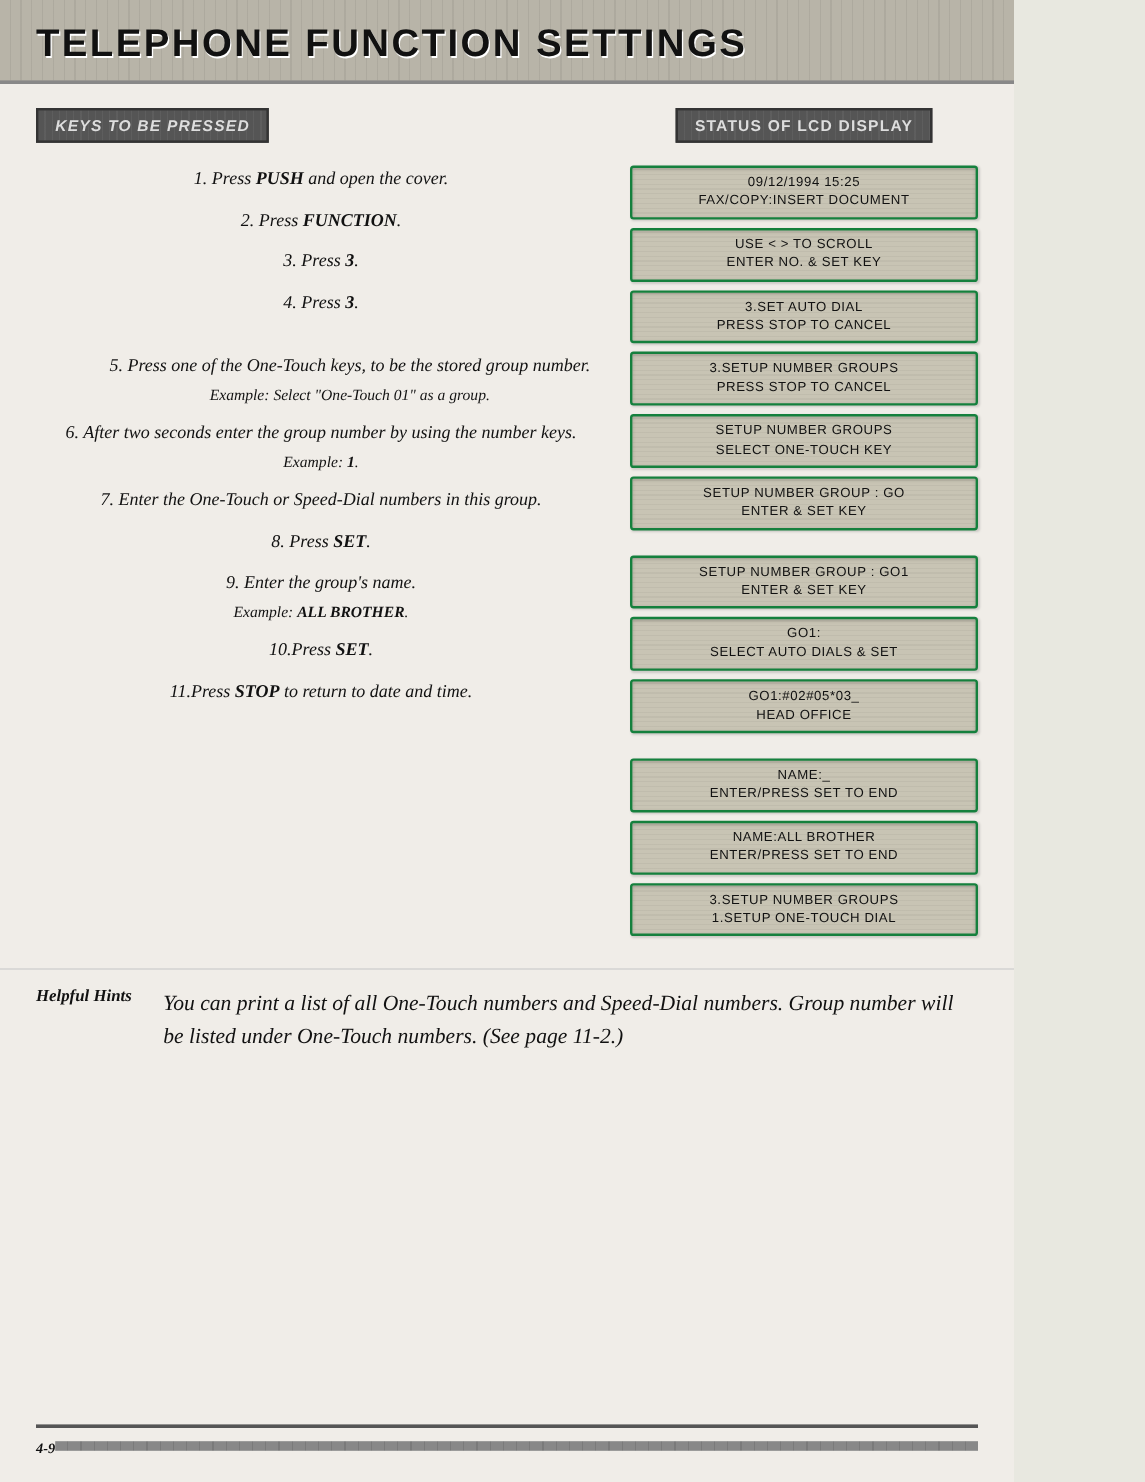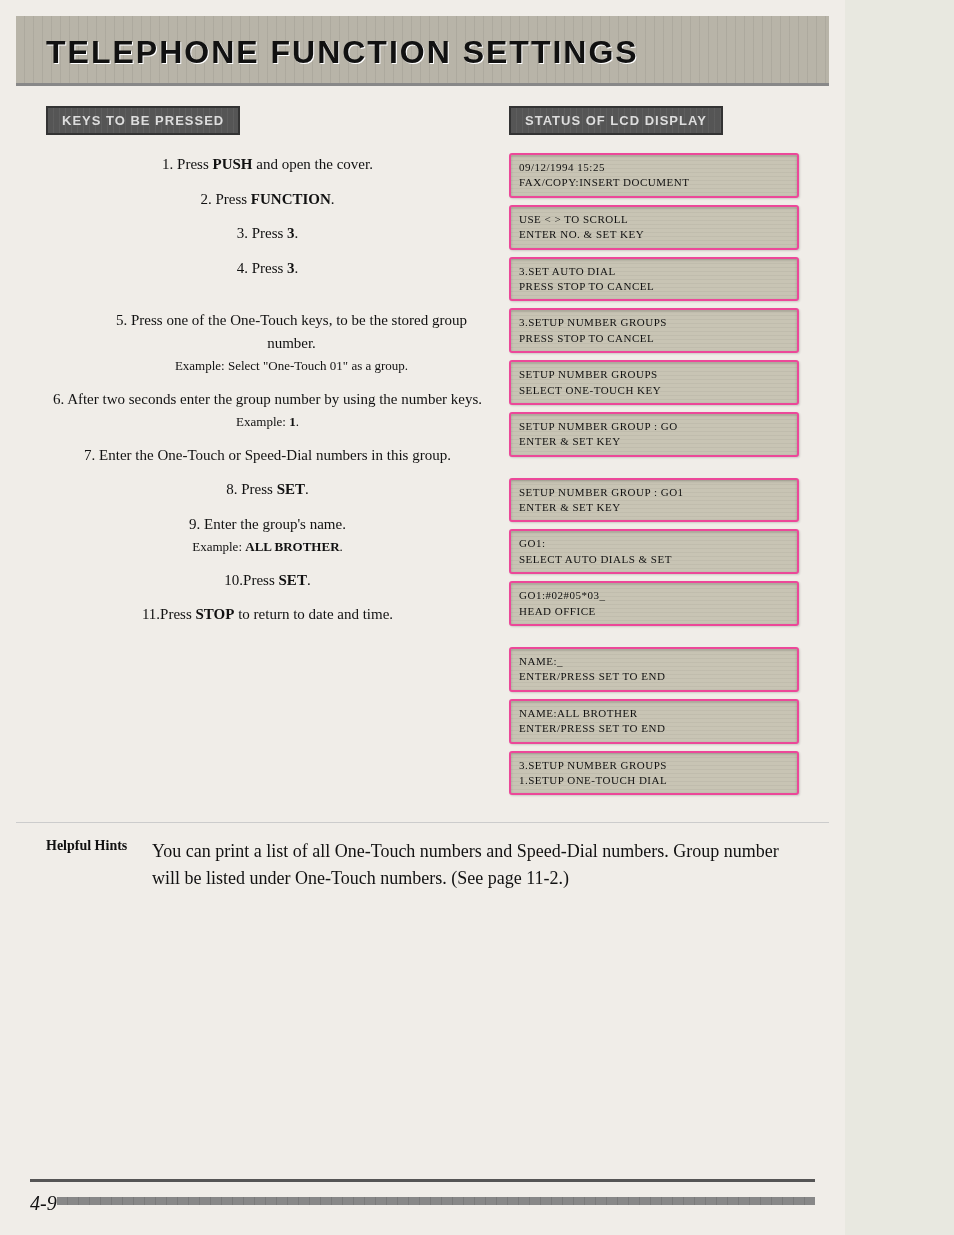--- a/index.html
+++ b/index.html
@@ -10,21 +10,21 @@
       font-family: 'Times New Roman', Times, serif;
       font-size: 15px;
       color: #111;
       position: relative;
     }
 
     .page {
       width: 845px;
       min-height: 1235px;
       background: #f0ede8;
-      padding: 16px;
+      padding: 0;
       position: relative;
     }
 
     
     .page-header {
       background: #b8b4a8;
       padding: 18px 30px 12px 30px;
       border-bottom: 3px solid #888;
       position: relative;
       overflow: hidden;
@@ -56,26 +56,28 @@
     .content {
       display: flex;
       padding: 20px 30px 20px 30px;
       gap: 20px;
     }
 
     
     .left-col {
       flex: 1;
       min-width: 0;
+      font-style: italic;
     }
 
     
     .right-col {
       width: 290px;
       flex-shrink: 0;
+      text-align: center;
     }
 
     
     .section-header {
       display: inline-block;
       background: #555;
       color: #ddd;
       font-family: Arial, sans-serif;
       font-size: 13px;
       font-weight: bold;
@@ -114,25 +116,25 @@
     }
     .step .example {
       font-size: 13px;
       display: block;
       margin-top: 2px;
     }
 
     
     .lcd-box {
       background: #c8c4b4;
-      border: 2px solid #ec4899;
+      border: 2px solid #15803d;
       border-radius: 3px;
       padding: 5px 8px;
       margin-bottom: 7px;
-      font-family: Liberation Serif, serif;
+      font-family: Liberation Sans, sans-serif;
       font-size: 11px;
       color: #111;
       line-height: 1.4;
       position: relative;
       overflow: hidden;
       box-shadow: inset 0 1px 3px rgba(0,0,0,0.2), 1px 1px 2px rgba(0,0,0,0.15);
     }
     .lcd-box::before {
       content: '';
       position: absolute;
@@ -153,20 +155,21 @@
 
     
     .lcd-spacer {
       height: 14px;
     }
 
     
     .hints-section {
       padding: 15px 30px 20px 30px;
       border-top: 1px solid #ccc;
+      font-style: italic;
     }
     .hints-content {
       display: flex;
       gap: 16px;
     }
     .hints-label {
       font-weight: bold;
       white-space: nowrap;
       font-size: 14px;
       min-width: 90px;
@@ -200,23 +203,23 @@
       top: 0; left: 0; right: 0; bottom: 0;
       background: repeating-linear-gradient(
         90deg,
         transparent,
         transparent 10px,
         rgba(0,0,0,0.1) 10px,
         rgba(0,0,0,0.1) 11px
       );
     }
     .page-number {
-      font-weight: normal;
+      font-weight: bold;
       font-style: italic;
-      font-size: 20px;
+      font-size: 12px;
       margin-top: 5px;
     }
   </style>
 </head>
 <body>
 
 <div class="page">
 
   <div class="page-header">
     <div class="page-title">TELEPHONE FUNCTION SETTINGS</div>

